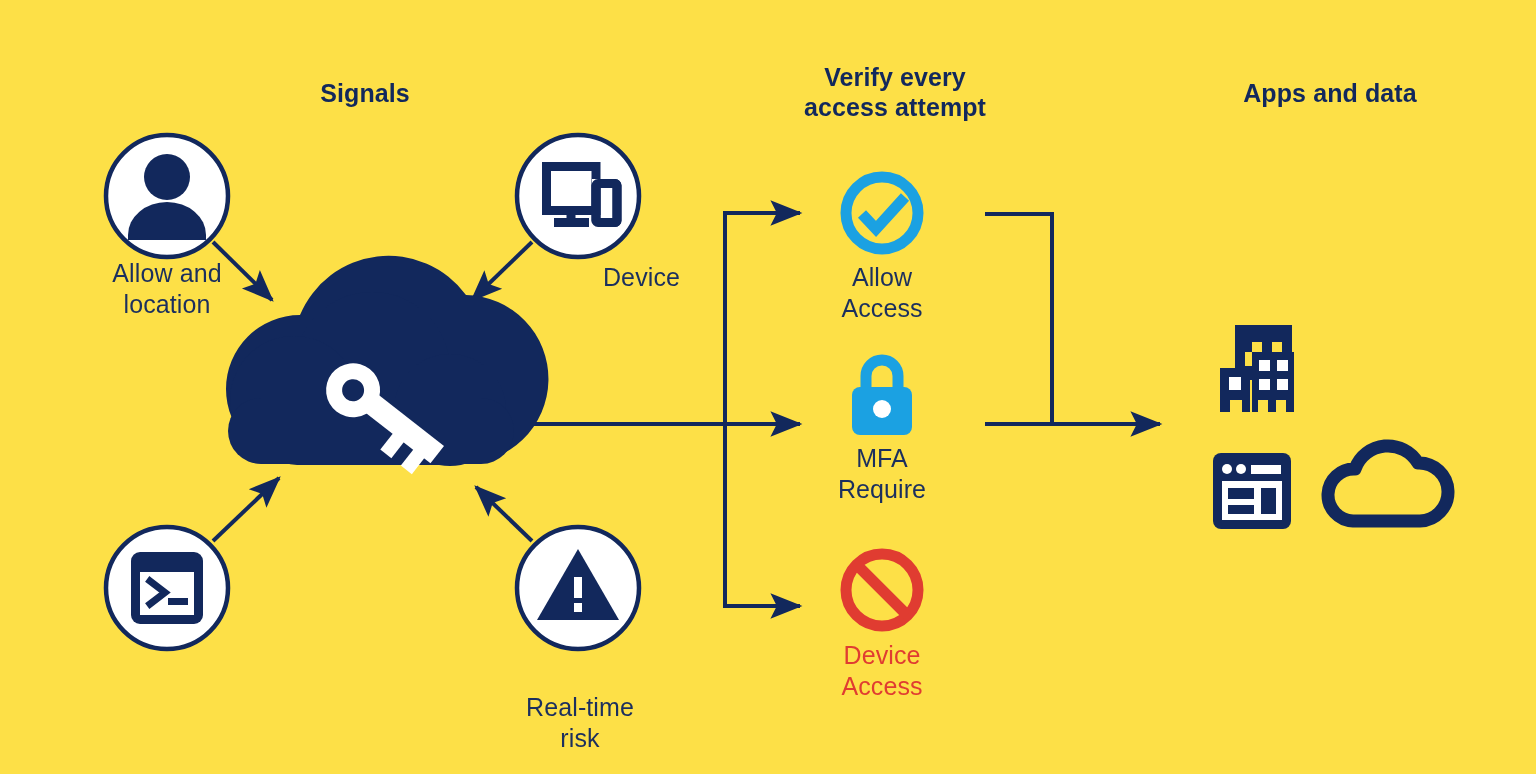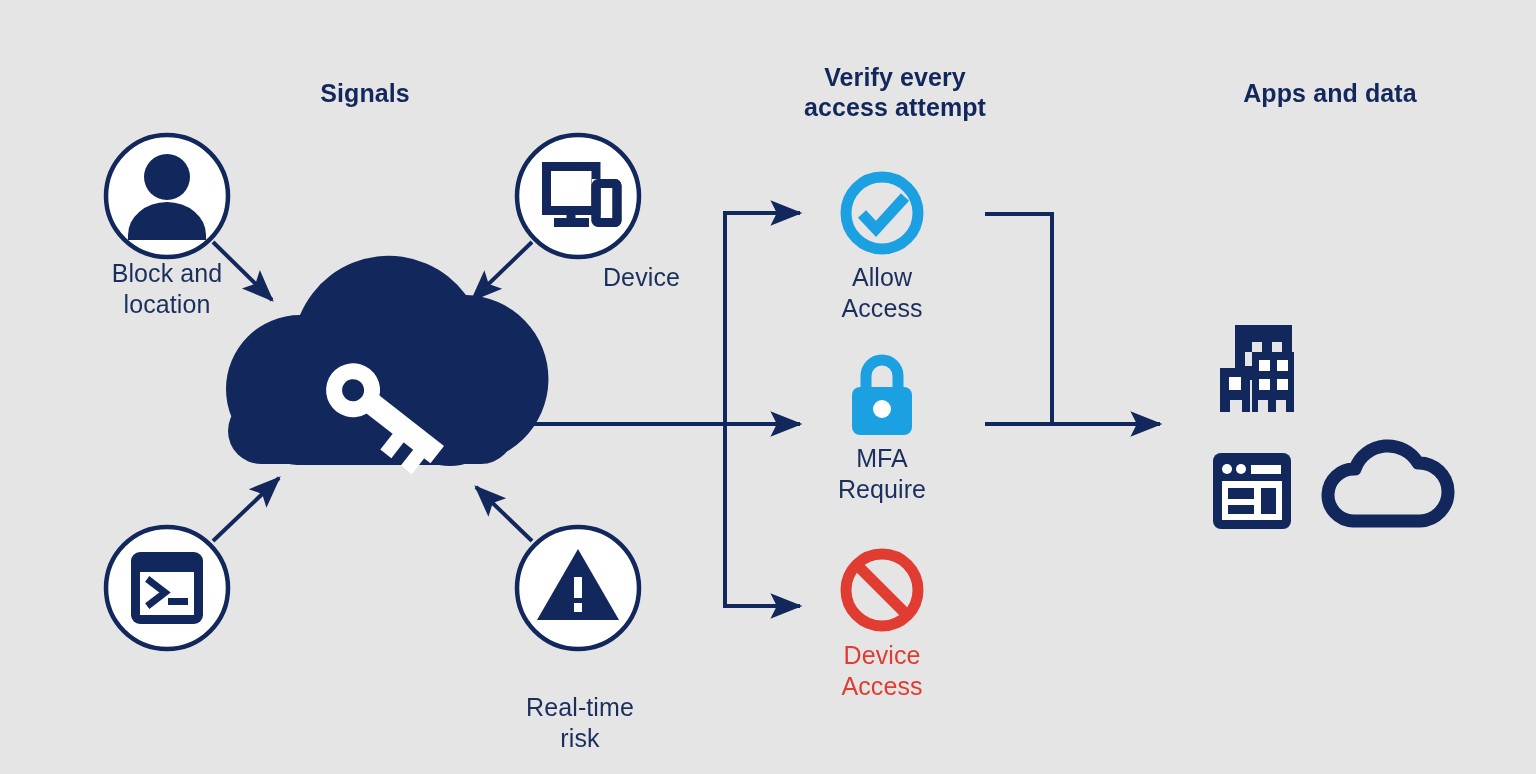--- a/index.html
+++ b/index.html
@@ -7,21 +7,21 @@
     padding: 0;
     background: #ffffff;
   }
   body {
     font-family: "Liberation Sans", sans-serif;
   }
   #diagram-root {
     position: relative;
     width: 1536px;
     height: 774px;
-    background: #e5e5e5;
+    background: #fde047;
     overflow: hidden;
   }
   #diagram-svg {
     position: absolute;
     left: 0;
     top: 0;
     width: 1536px;
     height: 774px;
   }
   .col-heading {
@@ -210,21 +210,21 @@
   <div class="col-heading hd-signals">Signals</div>
 
   <div class="col-heading hd-verify">
     <div>Verify every</div>
     <div>access attempt</div>
   </div>
 
   <div class="col-heading hd-apps">Apps and data</div>
 
   <div class="node-label lb-user">
-    <div>Block and</div>
+    <div>Allow and</div>
     <div>location</div>
   </div>
 
   <div class="node-label lb-device">Device</div>
 
 
   <div class="node-label lb-risk">
     <div>Real-time</div>
     <div>risk</div>
   </div>

